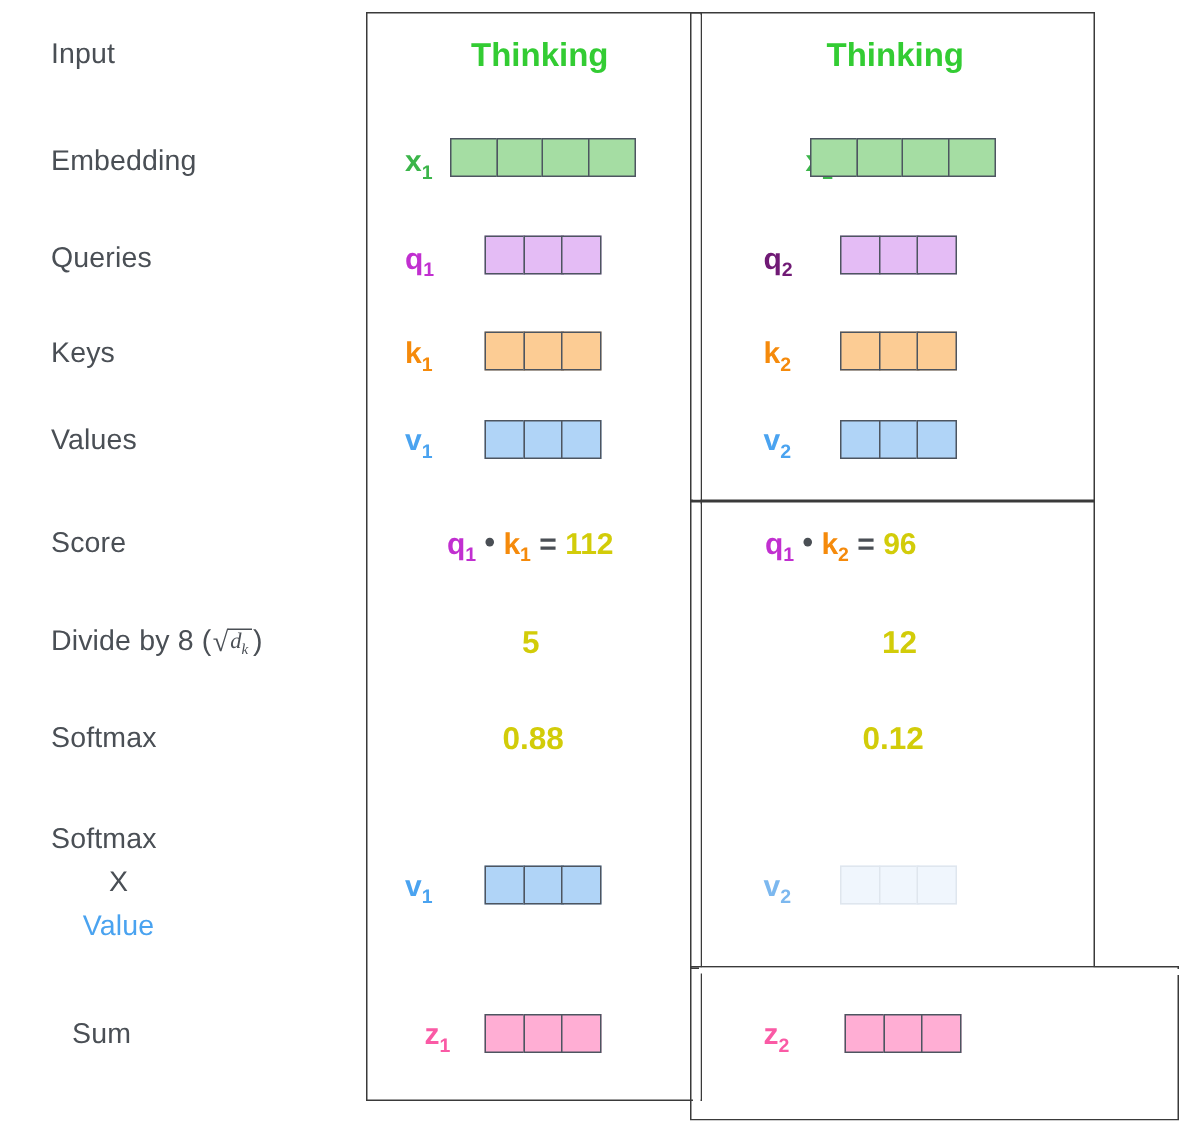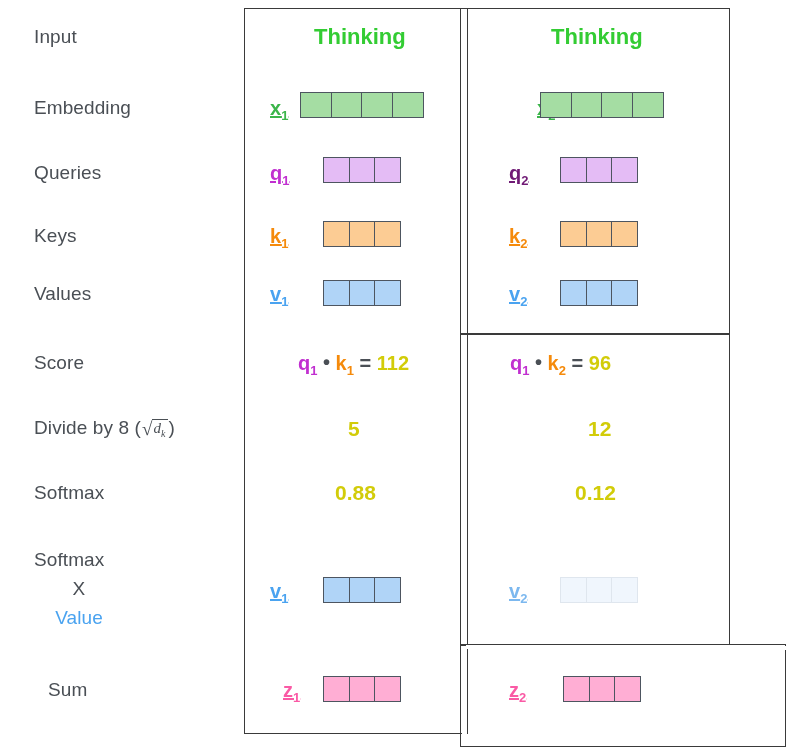--- a/index.html
+++ b/index.html
@@ -40,21 +40,20 @@
     color:#33cc33;
     white-space:nowrap;
   }
 
   
   .vsym{
     position:absolute;
     font-size:20px;
     font-weight:bold;
     white-space:nowrap;
-    text-decoration:underline;
   }
   .vsym sub{font-size:13px;font-weight:bold;}
 
   
   .strip{position:absolute;display:flex;box-sizing:border-box;}
   .cell{box-sizing:border-box;border:1.4px solid #4d5560;margin-left:-1.4px;}
   .cell:first-child{margin-left:0;}
   .strip.faded .cell{border-color:#dfe6ee;}
 
   

